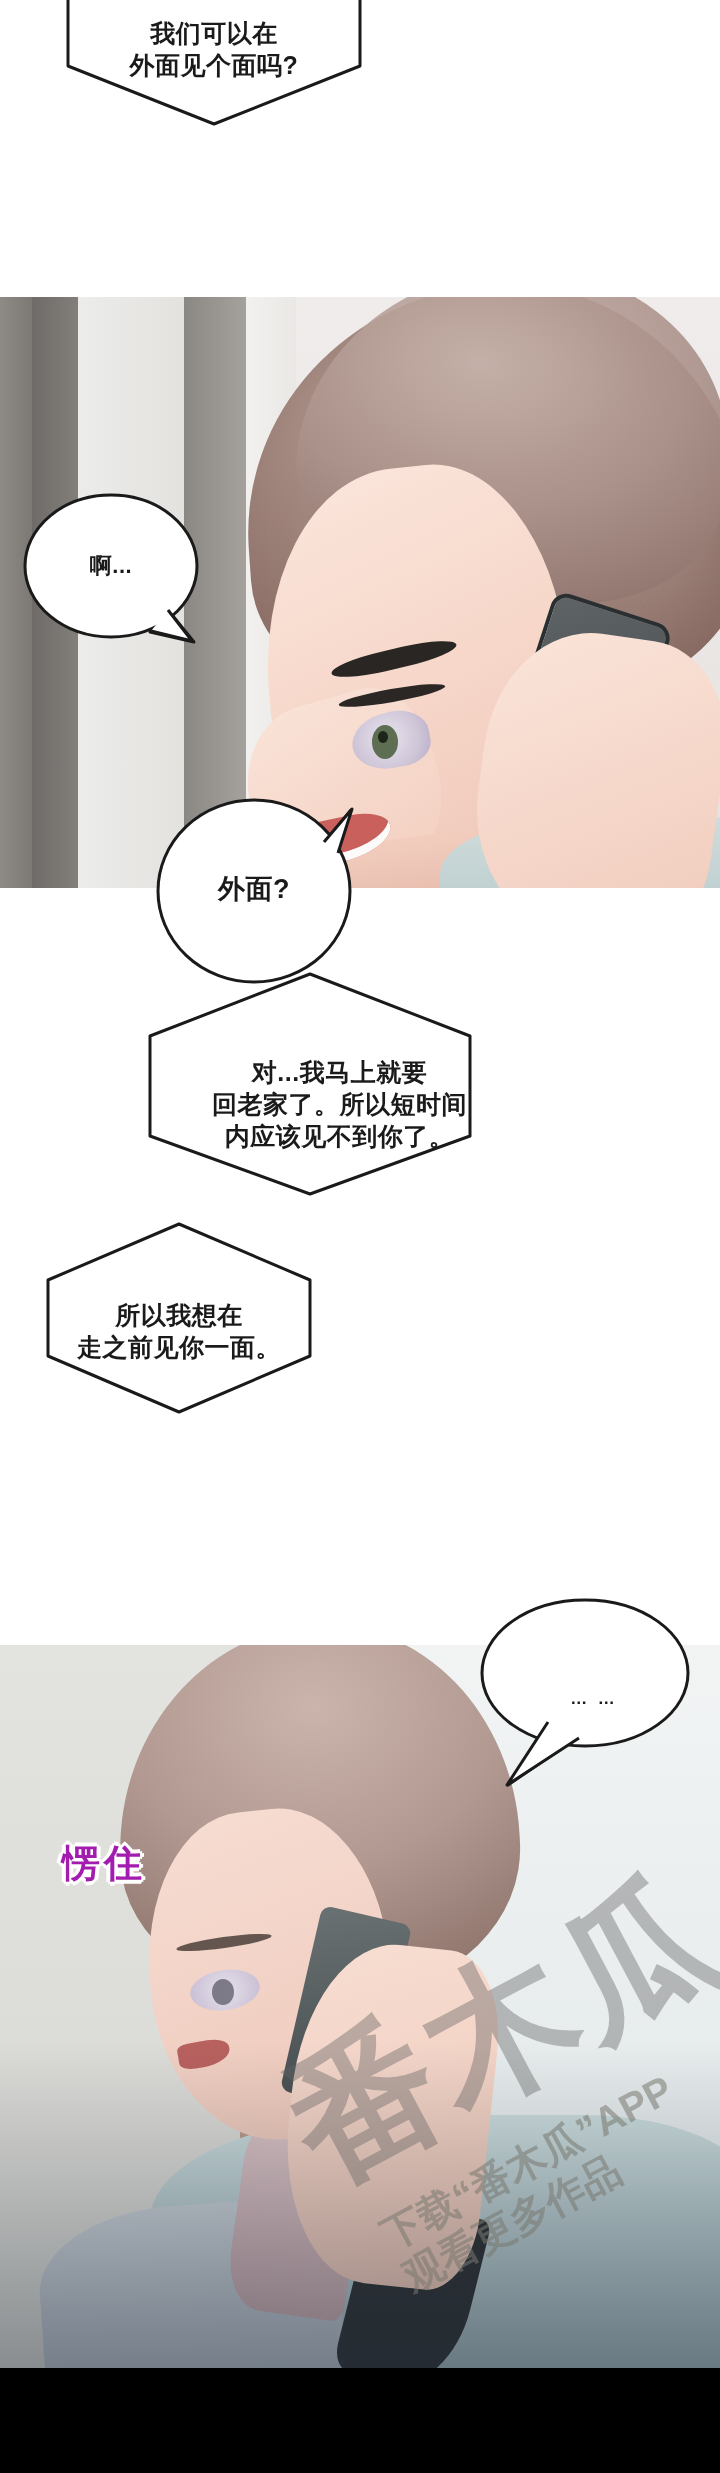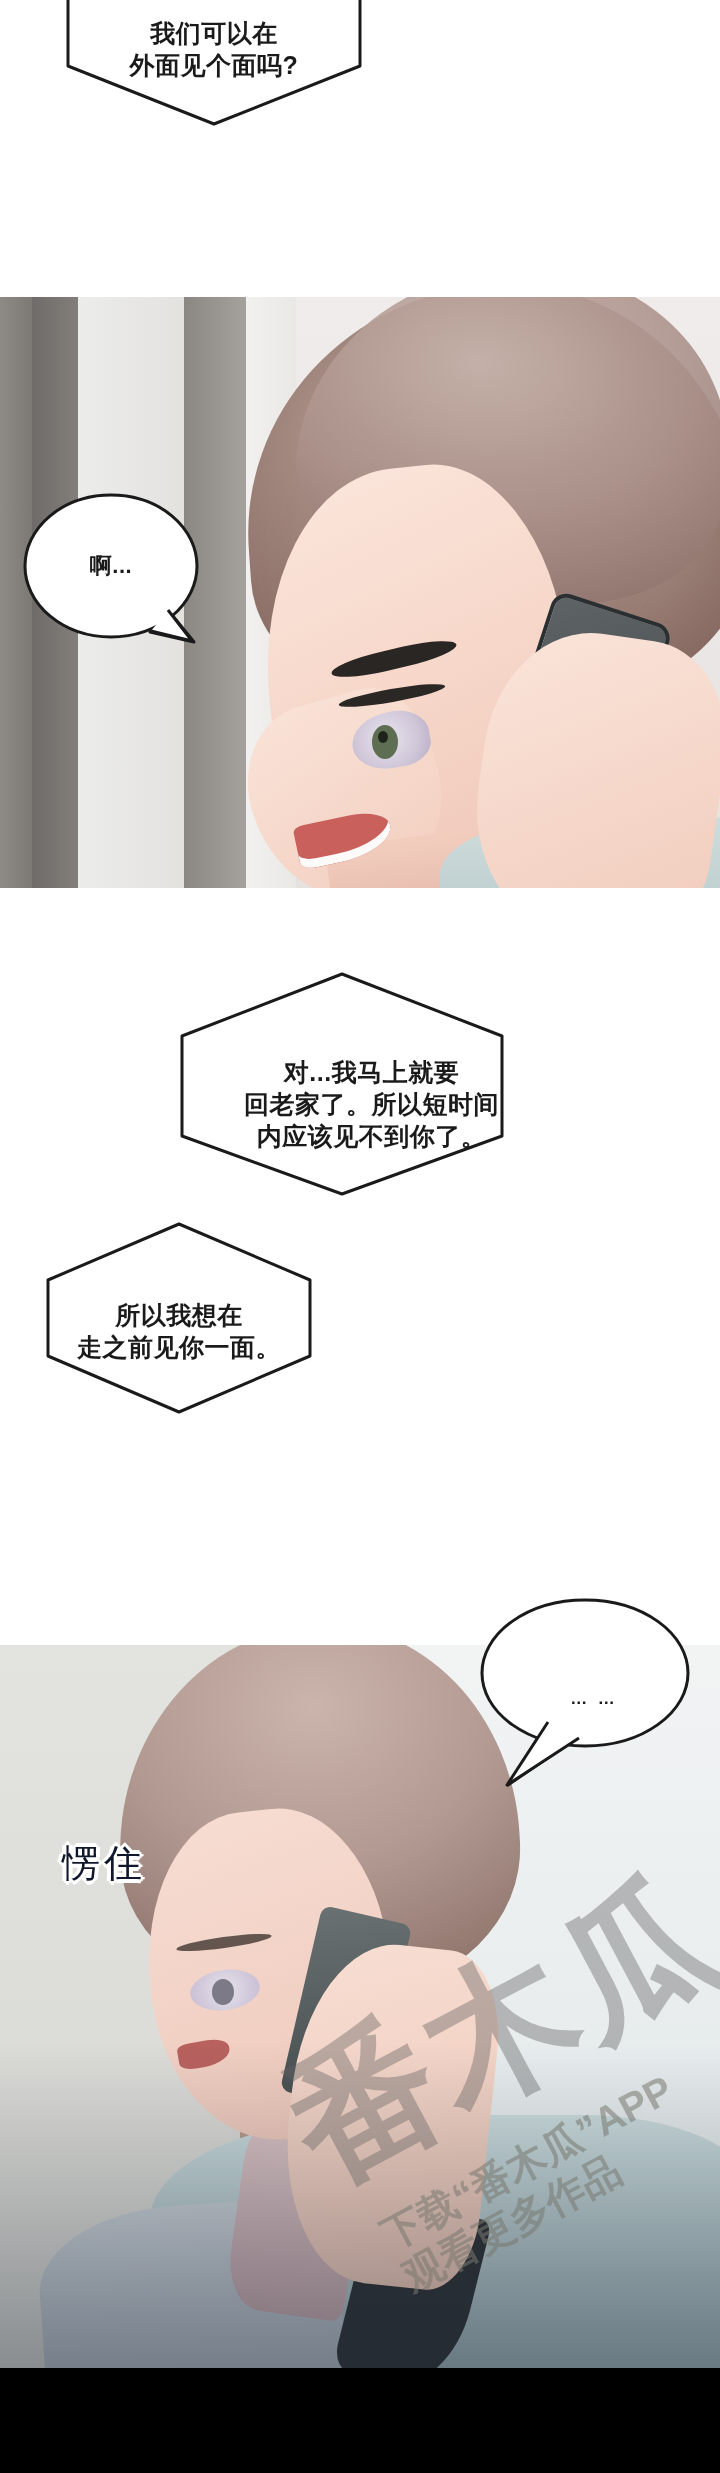--- a/index.html
+++ b/index.html
@@ -197,22 +197,22 @@
     background:#1f2326;border-radius:30% 8% 50% 14%;transform:rotate(14deg);opacity:.92;
   }
   .p4-vignette{
     position:absolute;inset:0;
     background:linear-gradient(180deg,rgba(255,255,255,0) 55%,rgba(30,40,52,.42) 100%);
   }
 
   
   .sfx{
     position:absolute;z-index:7;
-    font-weight:400;
-    color:#0f172a;
+    font-weight:700;
+    color:#a21caf;
     letter-spacing:4px;
     text-shadow:
        3px 0 0 #fff, -3px 0 0 #fff, 0 3px 0 #fff, 0 -3px 0 #fff,
        2px 2px 0 #fff, -2px 2px 0 #fff, 2px -2px 0 #fff, -2px -2px 0 #fff,
        4px 0 0 #fff, -4px 0 0 #fff, 0 4px 0 #fff, 0 -4px 0 #fff;
   }
 
   
   .wm{position:absolute;z-index:8;pointer-events:none;}
   .wm-big{
@@ -280,24 +280,32 @@
 
   <div class="ellwrap" style="left:22px;top:492px;width:178px;height:148px;">
     <svg width="178" height="172" viewBox="0 0 178 172" aria-hidden="true">
       <path d="M146,118 L172,150 L128,140 Z" fill="#ffffff" stroke="#1a1a1a" stroke-width="3" stroke-linejoin="round"></path>
       <ellipse cx="89" cy="74" rx="86" ry="71" fill="#ffffff" stroke="#1a1a1a" stroke-width="3"></ellipse>
       <path d="M146,118 L170,149 L129,139" fill="#ffffff" stroke="#1a1a1a" stroke-width="3" stroke-linejoin="round"></path>
     </svg>
     <div class="bubble-text" style="font-size:22px;padding-bottom:22px;">啊...</div>
   </div>
 
+  <div class="ellwrap" style="left:155px;top:796px;width:198px;height:186px;">
+    <svg width="220" height="190" viewBox="0 0 220 190" aria-hidden="true">
+      <path d="M168,48 L196,14 L182,58 Z" fill="#ffffff" stroke="#1a1a1a" stroke-width="3" stroke-linejoin="round"></path>
+      <ellipse cx="99" cy="95" rx="96" ry="91" fill="#ffffff" stroke="#1a1a1a" stroke-width="3"></ellipse>
+      <path d="M169,46 L197,13 L183,57" fill="#ffffff" stroke="#1a1a1a" stroke-width="3" stroke-linejoin="round"></path>
+    </svg>
+    <div class="bubble-text" style="font-size:27px;padding-right:22px;padding-bottom:6px;">外面?</div>
+  </div>
 
   <div class="panel panel-white" id="panel-dialogue-2" style="top:888px;height:757px;">
 
-    <div class="hexwrap" style="left:150px;top:100px;width:379px;height:192px;margin-left:32px;">
+    <div class="hexwrap" style="left:150px;top:100px;width:379px;height:192px;">
       <svg width="320" height="192" viewBox="0 0 320 192" aria-hidden="true">
         <polygon points="0,48 160,-14 320,48 320,148 160,206 0,148" fill="#ffffff" stroke="#1a1a1a" stroke-width="3" stroke-linejoin="round"></polygon>
       </svg>
       <div class="bubble-text" style="font-size:25px;padding-top:20px;">对...我马上就要
 回老家了。所以短时间
 内应该见不到你了。</div>
     </div>
 
     <div class="hexwrap" style="left:48px;top:348px;width:262px;height:162px;">
       <svg width="262" height="162" viewBox="0 0 262 162" aria-hidden="true">

